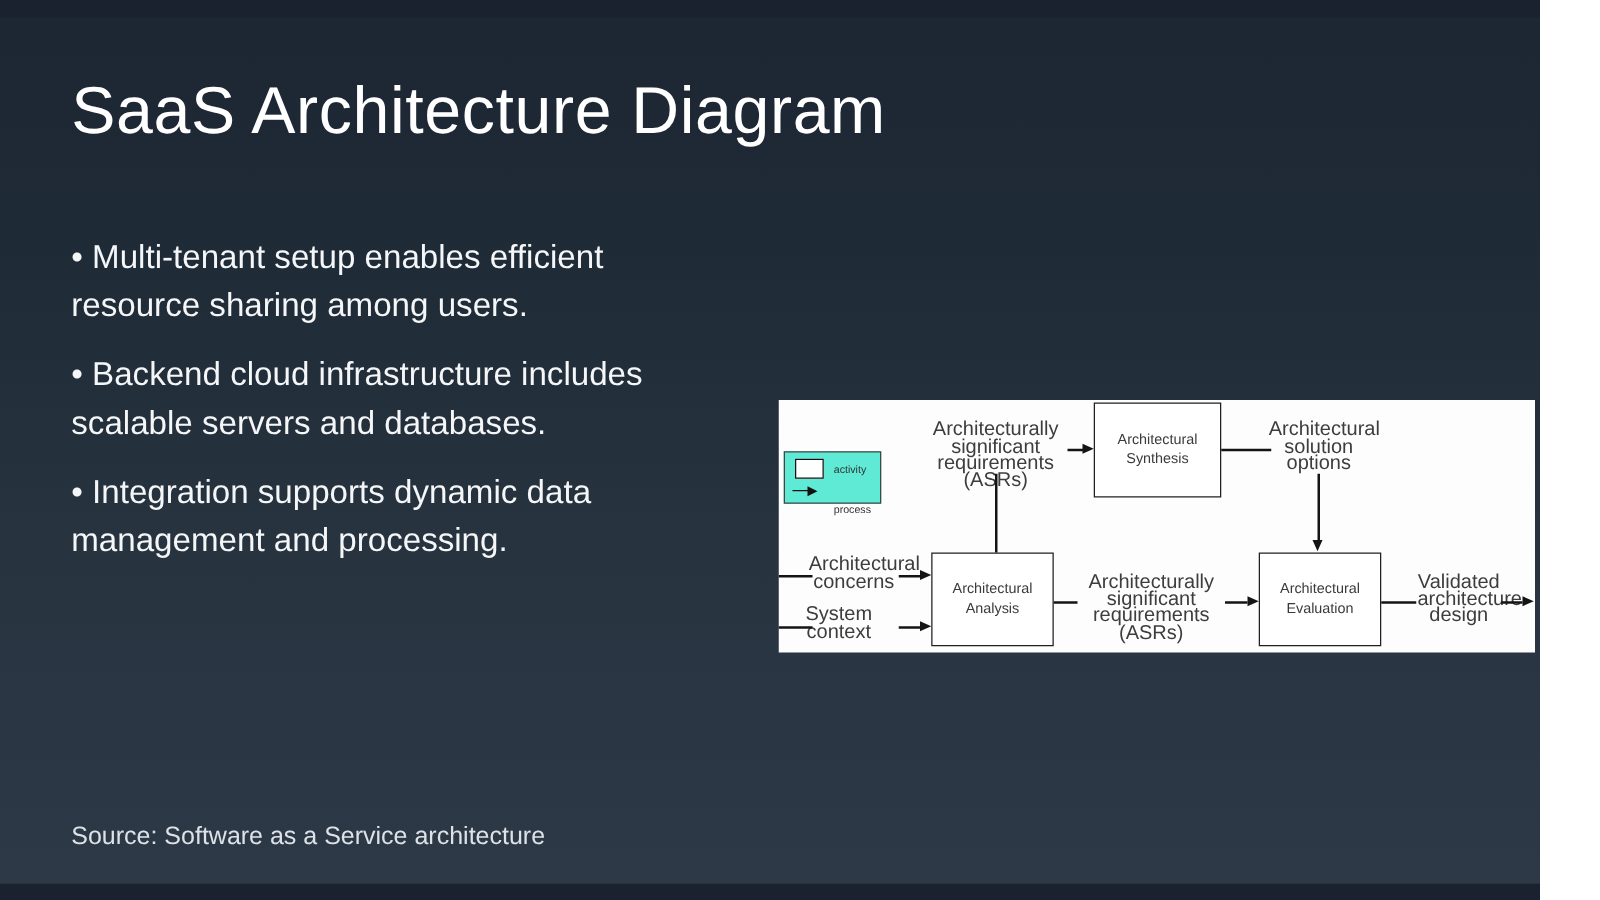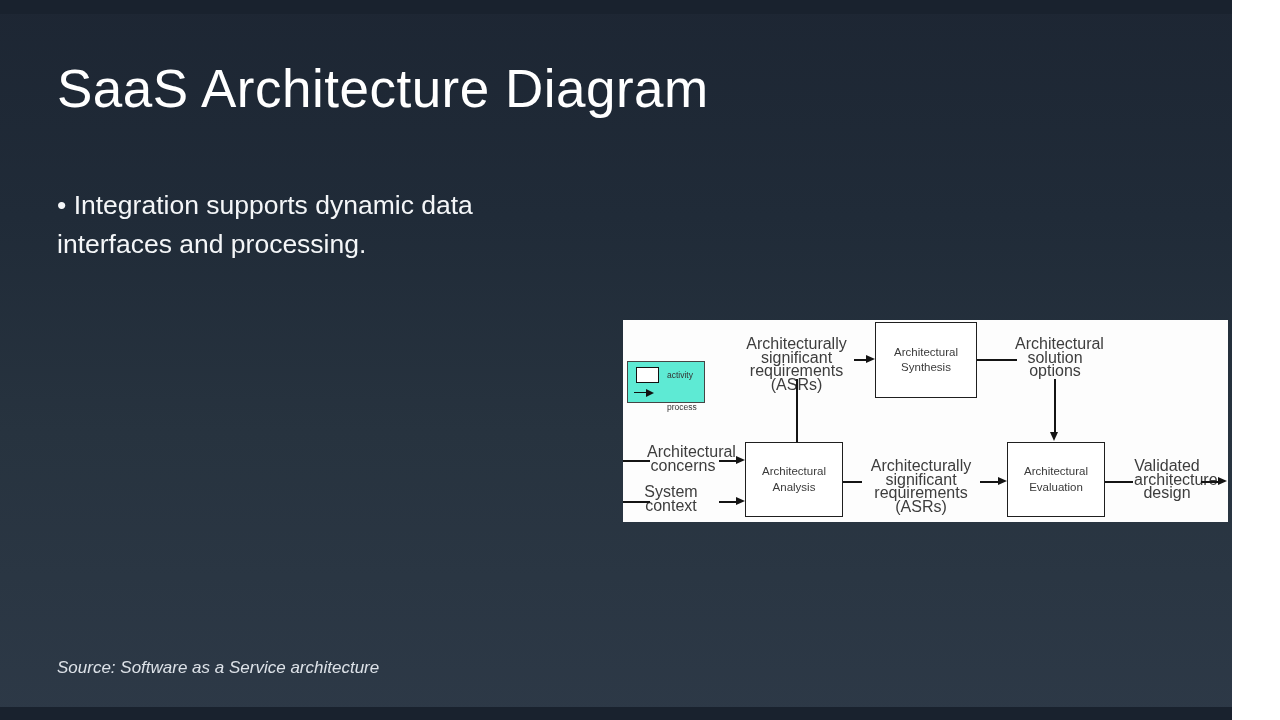--- a/index.html
+++ b/index.html
@@ -22,21 +22,21 @@
   }
 
   .bullets { position:absolute; left:57px; top:186px; width:525px; }
   .bullet {
     font-size:26.5px; line-height:38.5px; color:#f4f6f8;
     margin:0 0 17px 0; font-weight:400;
   }
 
   .source {
     position:absolute; left:57px; top:658px;
-    font-size:17px; font-style:italic; color:#dde2e8;
+    font-size:20px; color:#dde2e8;
   }
 
   
   .panel {
     position:absolute; left:623px; top:320px; width:605px; height:202px;
     background:#fdfdfd; color:#3d3d3d;
   }
   .node {
     position:absolute; background:#ffffff; border:1.5px solid #1f1f1f;
     display:flex; align-items:center; justify-content:center;
@@ -89,21 +89,23 @@
 </head>
 <body>
 
 <div class="slide">
   <div class="strip top"></div>
   <div class="strip bottom"></div>
 
   <h1 class="title">SaaS Architecture Diagram</h1>
 
   <div class="bullets">
-    <p class="bullet">• Integration supports dynamic data interfaces and processing.</p>
+    <p class="bullet">• Multi-tenant setup enables efficient resource sharing among users.</p>
+    <p class="bullet">• Backend cloud infrastructure includes scalable servers and databases.</p>
+    <p class="bullet">• Integration supports dynamic data management and processing.</p>
   </div>
 
   <p class="source">Source: Software as a Service architecture</p>
 
   <div class="panel">
 
     <div class="legend">
       <div class="swatch"></div>
       <span class="ltext a">activity</span>
       <div class="lline"></div>

